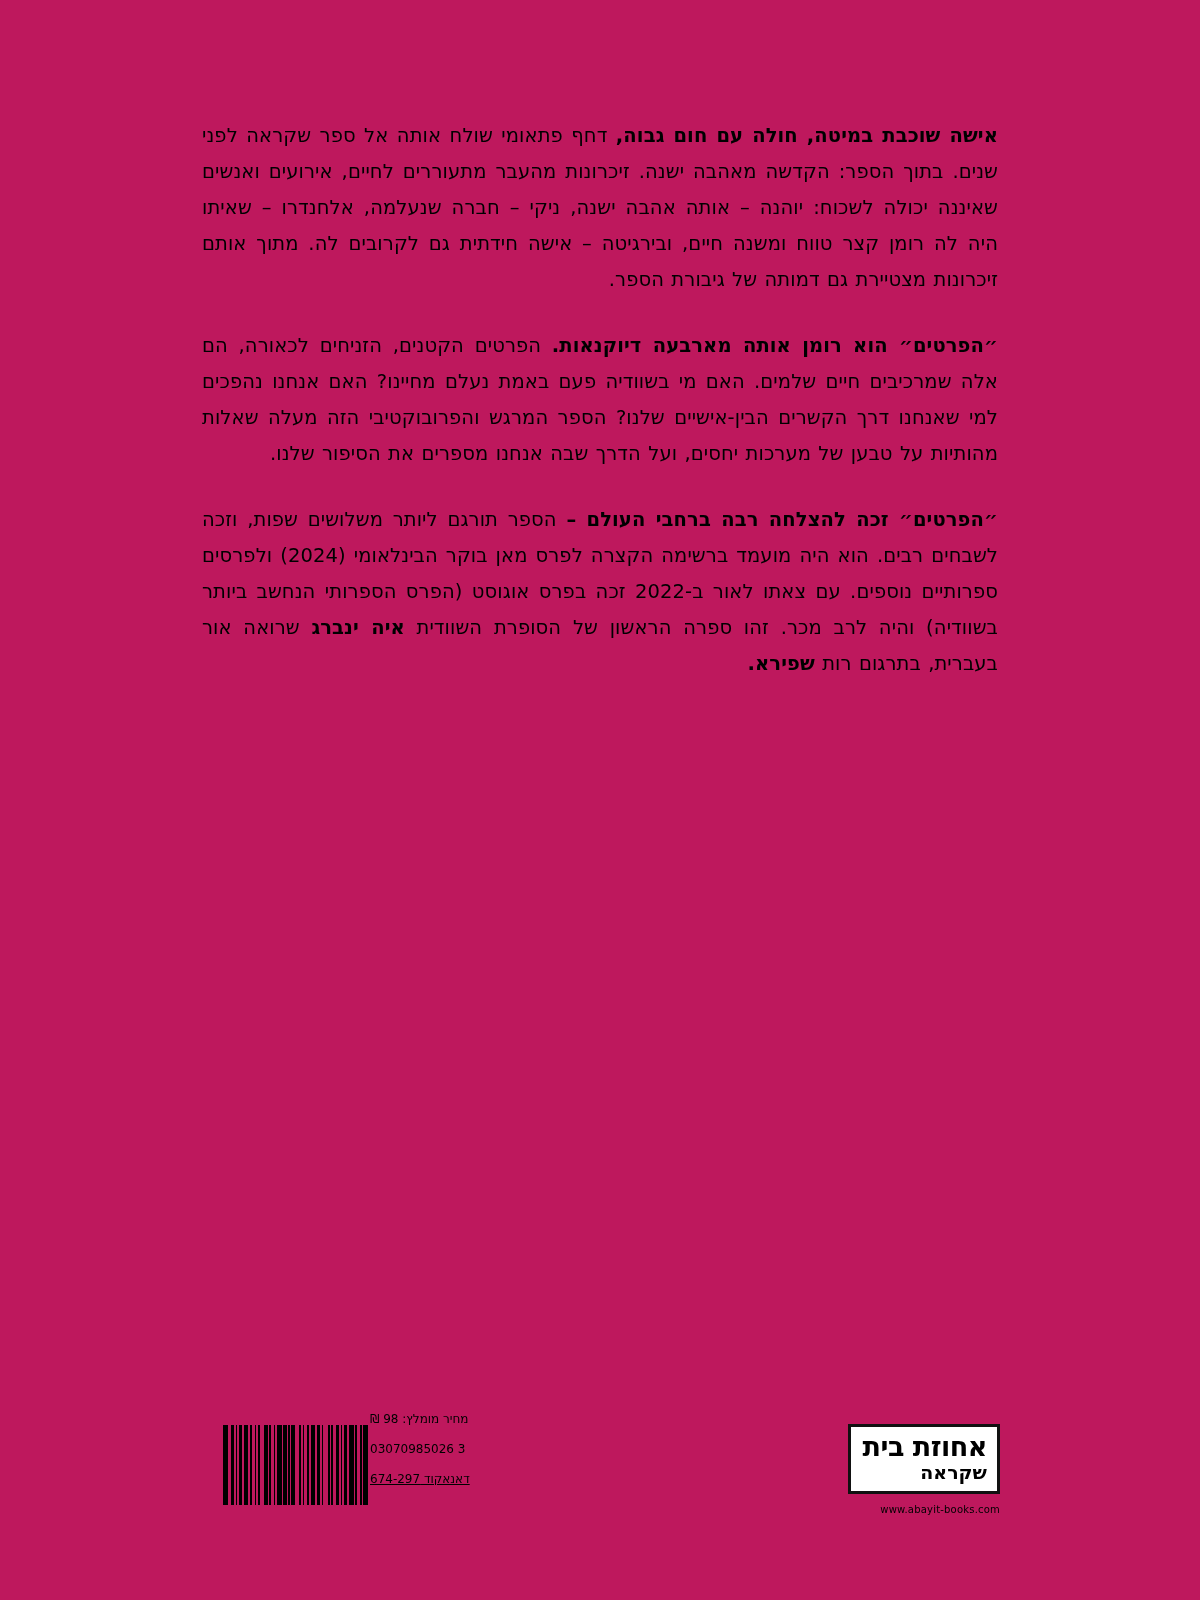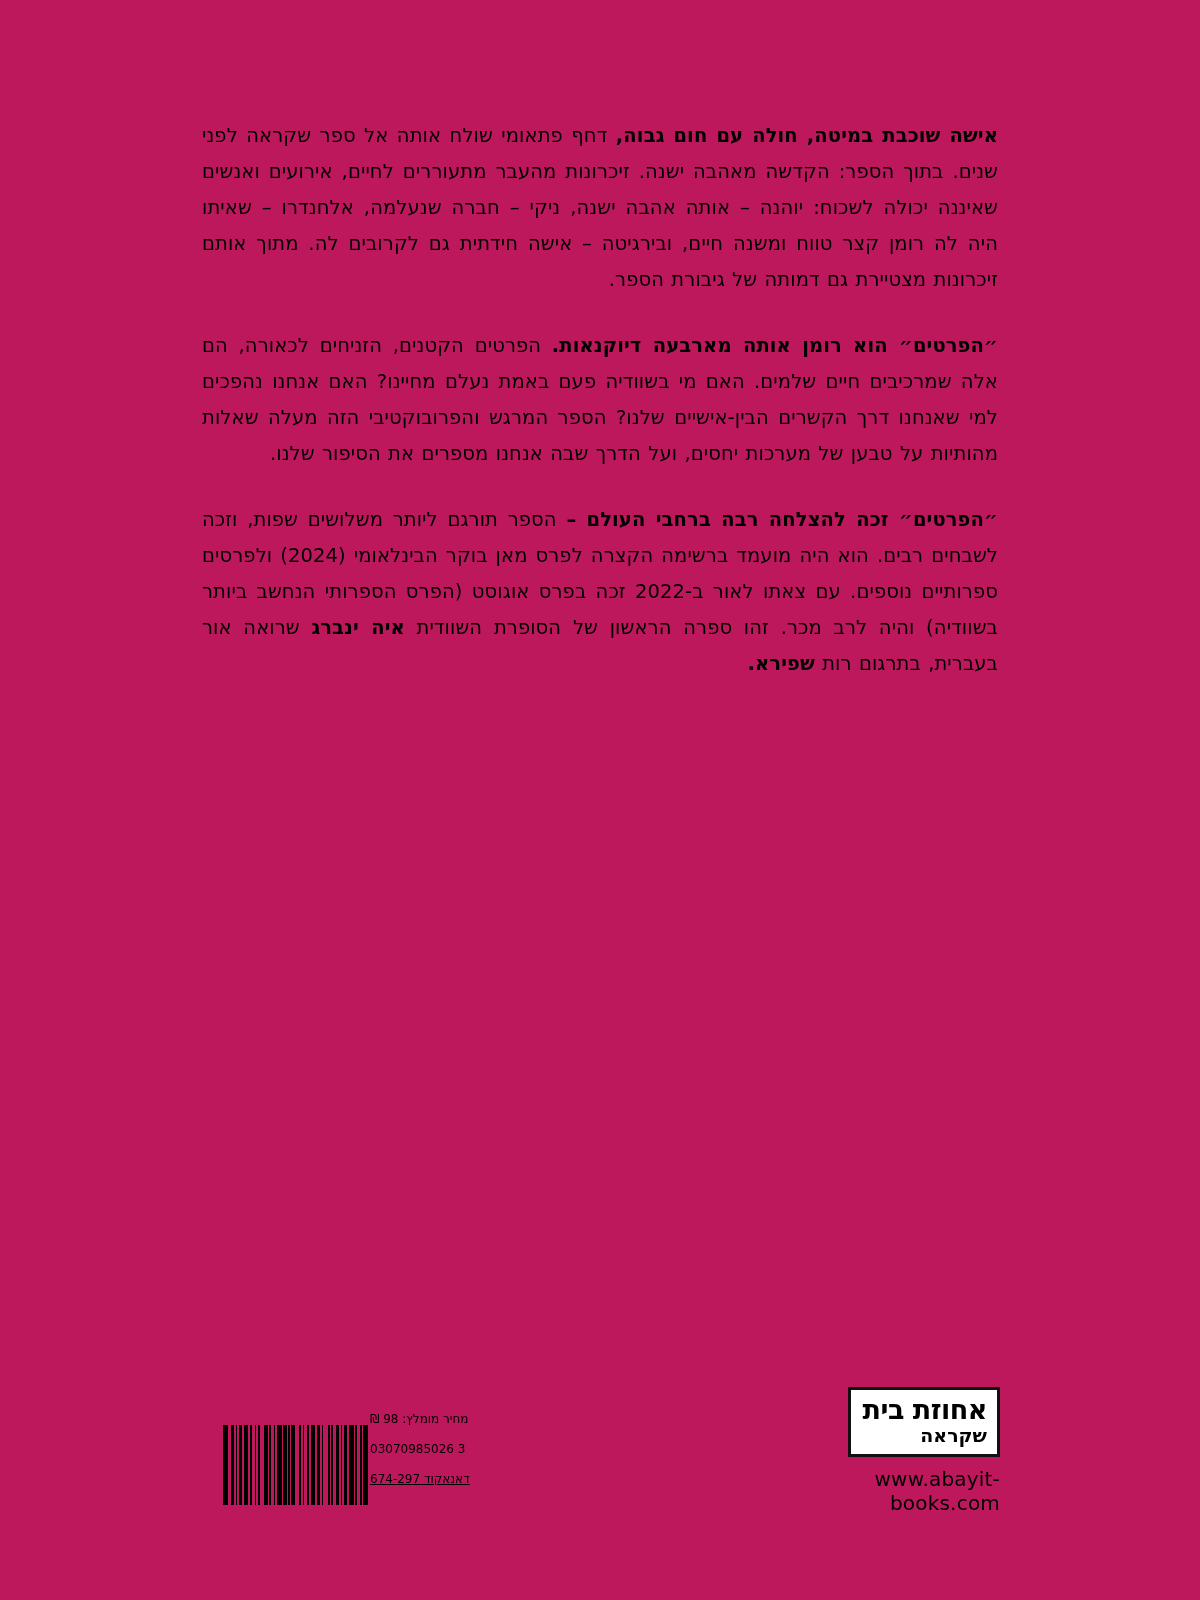--- a/index.html
+++ b/index.html
@@ -72,21 +72,21 @@
     font-weight: bold;
     letter-spacing: -0.5px;
   }
   .logo-sub {
     font-size: 19px;
     font-weight: bold;
     margin-top: 2px;
   }
   .logo-url {
     margin-top: 10px;
-    font-size: 20px;
+    font-size: 10px;
     letter-spacing: 0.2px;
     direction: ltr;
   }
 
   .price-block {
     position: absolute;
     right: 590px;
     bottom: 106px;
     text-align: left;
     width: 240px;

